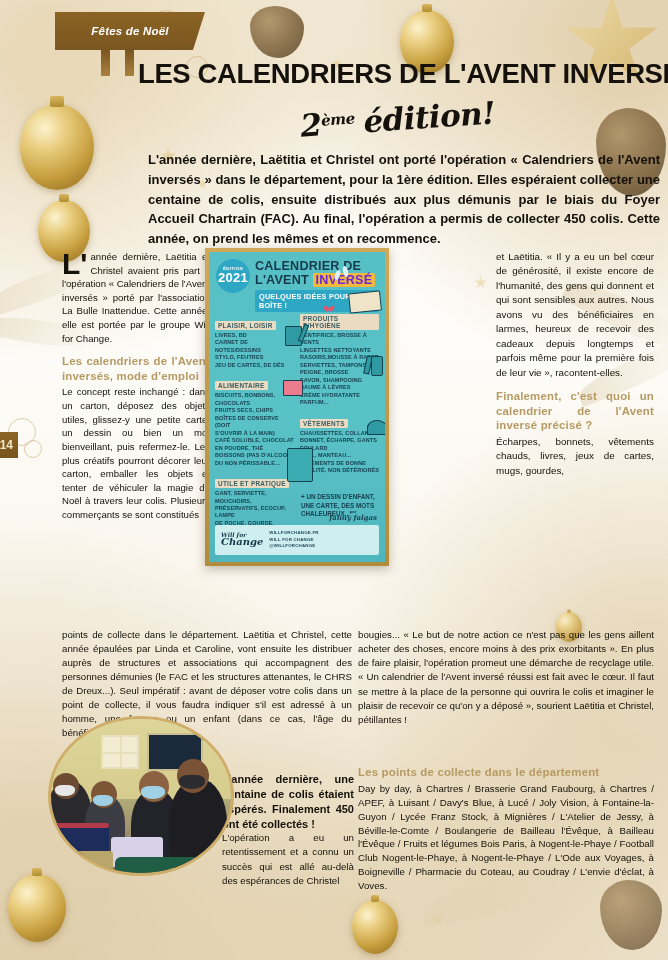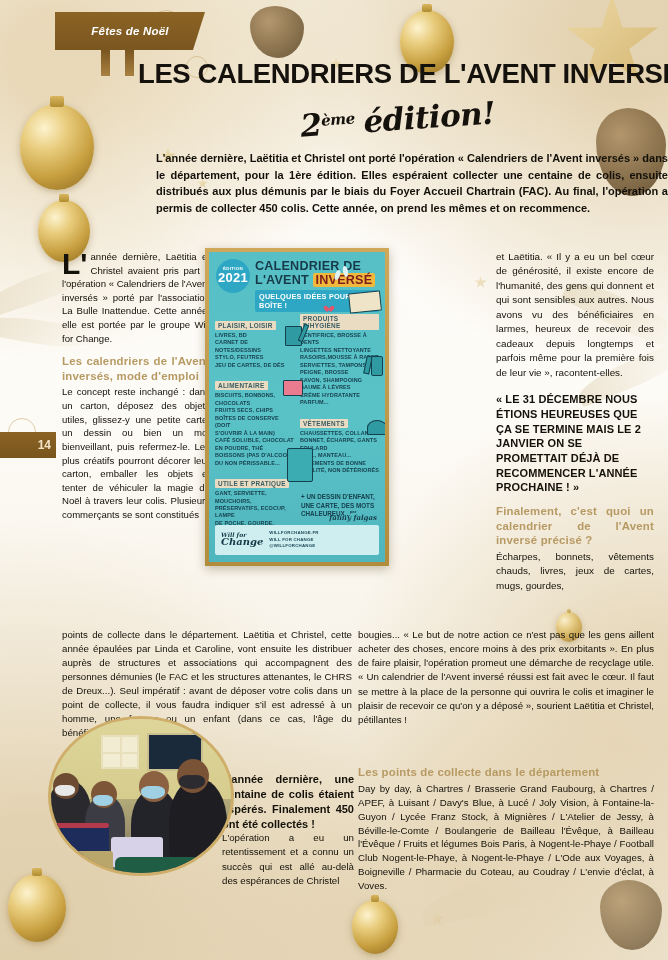--- a/index.html
+++ b/index.html
@@ -82,28 +82,28 @@
     z-index:6;
     font-family:"DejaVu Serif", serif;
     font-style:italic;font-weight:bold;color:#15110c;
     font-size:26px;letter-spacing:-.5px;
     transform:rotate(-4deg);
   }
   .subline .sm{font-size:15px;vertical-align:super;}
   .subline .big{font-size:31px;}
 
   .chapeau{
-    position:absolute;left:156px;top:150px;width:512px;
-    font-size:11px;line-height:1.52;color:#131009;font-weight:bold;
+    position:absolute;left:148px;top:150px;width:512px;
+    font-size:13px;line-height:1.52;color:#131009;font-weight:bold;
     text-align:justify;z-index:6;
   }
 
   
   .pagenum{
-    position:absolute;left:0;top:432px;width:56px;height:26px;
+    position:absolute;left:0;top:432px;width:18px;height:26px;
     background:linear-gradient(#8b6324,#78551d);
     color:#f3e6c8;font-size:12px;font-weight:bold;
     display:flex;align-items:center;justify-content:flex-end;
     padding-right:5px;box-sizing:border-box;z-index:8;
   }
 
   
   .colL{
     position:absolute;left:62px;top:250px;width:148px;
     font-size:9.6px;line-height:1.42;color:#141109;text-align:justify;z-index:5;
@@ -193,21 +193,21 @@
     font-size:4.4px;font-weight:bold;line-height:1.15;letter-spacing:.3px;
   }
   .fl-edition b{font-size:13px;display:block;}
   .fl-title{
     position:absolute;left:46px;top:8px;right:5px;
     color:#173a4a;font-weight:bold;font-size:12.6px;line-height:1.06;
     letter-spacing:.2px;
   }
   .fl-title .t2{display:block;margin-top:1px;}
   .fl-hl{
-    background:#f0b93c;color:#7f1d1d;padding:0 3px;border-radius:2px;
+    background:#f0b93c;color:#6d28d9;padding:0 3px;border-radius:2px;
   }
   .fl-sub{
     position:absolute;left:46px;top:38px;right:6px;
     background:#2ea7c4;color:#fff;font-weight:bold;font-size:7.3px;
     padding:2px 4px;border-radius:2px;letter-spacing:.2px;
   }
   .fl-cols{position:absolute;left:6px;top:62px;right:6px;bottom:40px;display:flex;gap:6px;}
   .fl-col{width:50%;}
   .fl-cat{
     display:inline-block;background:#e9dcc3;color:#3b5d63;
@@ -316,21 +316,20 @@
     <p class="para">points de collecte dans le département. Laëtitia et Christel, cette année épaulées par Linda et Caroline, vont ensuite les distribuer auprès de structures et associations qui accompagnent des personnes démunies (le FAC et les structures attenantes, le CHRS de Dreux...). Seul impératif : avant de déposer votre colis dans un point de collecte, il vous faudra indiquer s'il est adressé à un homme, une femme ou un enfant (dans ce cas, l'âge du bénéficiaire doit être précisé).</p>
   </div>
 
   <div class="botmid">
     <p class="boldlead">L'année dernière, une centaine de colis étaient espérés. Finalement 450 ont été collectés !</p>
     <p class="para">L'opération a eu un retentissement et a connu un succès qui est allé au-delà des espérances de Christel</p>
   </div>
 
   <div class="colR">
     <p class="para">et Laëtitia. « Il y a eu un bel cœur de générosité, il existe encore de l'humanité, des gens qui donnent et qui sont sensibles aux autres. Nous avons vu des bénéficiaires en larmes, heureux de recevoir des cadeaux depuis longtemps et parfois même pour la première fois de leur vie », racontent-elles.</p>
-    <div class="pullq">« LE 31 DÉCEMBRE NOUS ÉTIONS HEUREUSES QUE ÇA SE TERMINE MAIS LE 2 JANVIER ON SE PROMETTAIT DÉJÀ DE RECOMMENCER L'ANNÉE PROCHAINE ! »</div>
     <div class="subhead">Finalement, c'est quoi un calendrier de l'Avent inversé précisé ?</div>
     <p class="para">Écharpes, bonnets, vêtements chauds, livres, jeux de cartes, mugs, gourdes,</p>
   </div>
 
   <div class="wideR">
     <p class="para">bougies... « Le but de notre action ce n'est pas que les gens aillent acheter des choses, encore moins à des prix exorbitants ». En plus de faire plaisir, l'opération promeut une démarche de recyclage utile. « Un calendrier de l'Avent inversé réussi est fait avec le cœur. Il faut se mettre à la place de la personne qui ouvrira le colis et imaginer le plaisir de recevoir ce qu'on y a déposé », sourient Laëtitia et Christel, pétillantes !</p>
   </div>
 
   <div class="collecte">
     <div class="subhead" style="margin-top:0">Les points de collecte dans le département</div>

